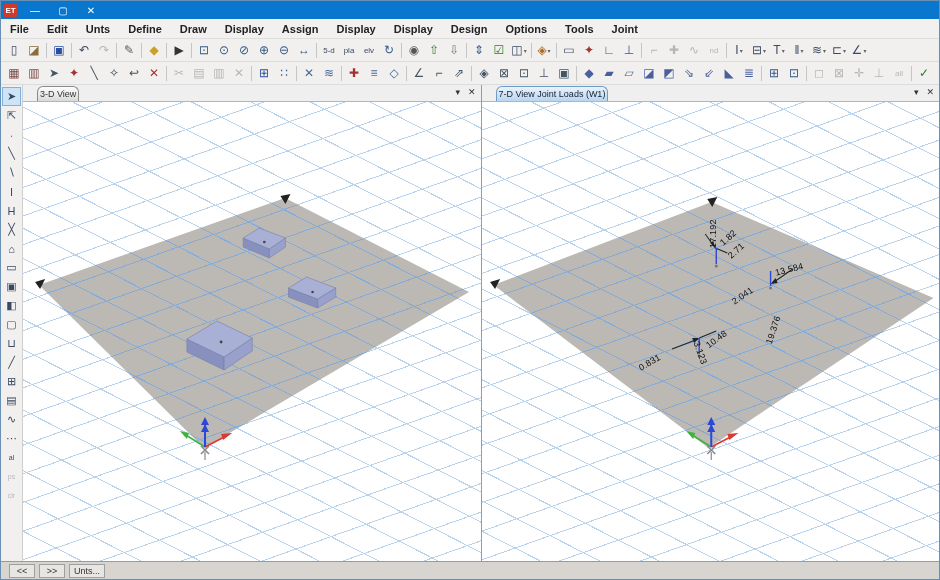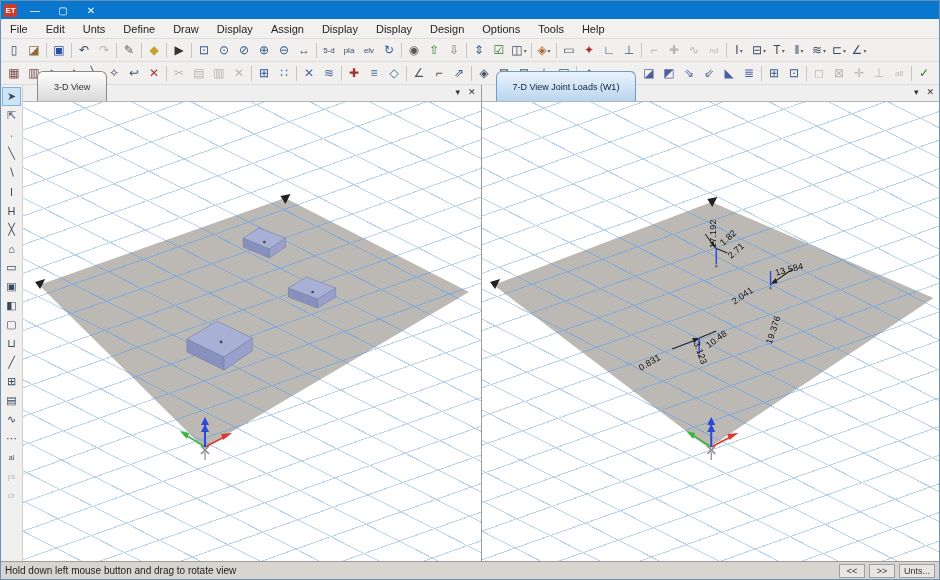--- a/index.html
+++ b/index.html
@@ -7,21 +7,21 @@
   body { font-family: "Liberation Sans", sans-serif; background:#fff; }
   .app { width: 940px; height: 580px; border:1px solid #6a8fb5; display:flex; flex-direction:column; overflow:hidden; background:#f1f0ee; }
 
   
   .titlebar { height:18px; background:var(--titlebar); color:#fff; display:flex; align-items:center; font-size:11px; padding-left:3px; flex:0 0 auto; }
   .logo { width:13px; height:13px; background:var(--logo_bg); color:#fff; font-size:8px; font-weight:bold; display:flex; align-items:center; justify-content:center; margin-right:4px; border-radius:1px; }
   .title-text { flex:1; white-space:nowrap; overflow:hidden; }
   .win-btn { width:28px; height:18px; display:flex; align-items:center; justify-content:center; font-size:10px; cursor:default; }
 
   
-  .menubar { height:20px; background:#f2f1f0; border-bottom:1px solid #ddd; display:flex; align-items:center; font-size:11px; color:#222; flex:0 0 auto; }
+  .menubar { height:20px; background:#f2f1f0; border-bottom:1px solid #ddd; display:flex; align-items:center; font-size:11px; color:#222; flex:0 0 auto;font-weight:bold; }
   .menu-item { padding:2px 9px; cursor:default; }
 
   
   .toolbar { height:23px; background:#f1f0ee; border-bottom:1px solid #dcdcdc; display:flex; align-items:center; padding-left:3px; flex:0 0 auto; overflow:hidden; }
   .tbtn { min-width:20px; height:20px; display:flex; align-items:center; justify-content:center; font-size:12px; color:#3b4a63; cursor:default; border:1px solid transparent; padding:0 1px; }
   .tbtn.txt { font-size:8px; letter-spacing:0; }
   .tbtn.disabled { opacity:.35; filter:grayscale(1); }
   .tbtn.dd::after { content:"▾"; font-size:6px; margin-left:1px; color:#666; }
   .tbtn.sep { min-width:1px; width:1px; height:15px; background:#c6c6c6; border:none; margin:0 2px; padding:0; }
 
@@ -30,21 +30,21 @@
   .left-tools { width:22px; background:#f1f0ee; border-right:1px solid #cfcfcf; display:flex; flex-direction:column; align-items:center; padding-top:2px; flex:0 0 auto; }
   .lbtn { width:19px; height:19px; display:flex; align-items:center; justify-content:center; font-size:11px; color:#3b4a63; cursor:default; border:1px solid transparent; }
   .lbtn.txt { font-size:7px; }
   .lbtn.disabled { opacity:.35; }
   .lbtn.selected { background:#cde4f7; border-color:#7fb2e0; }
 
   .workspace { flex:1; display:flex; min-width:0; }
   .panel { flex:1; display:flex; flex-direction:column; min-width:0; border-right:1px solid #9a9a9a; }
   .panel:last-child { border-right:none; }
   .tabbar { height:17px; background:#efefef; border-bottom:1px solid #b5b5b5; display:flex; align-items:flex-end; padding-left:14px; position:relative; flex:0 0 auto; }
-  .tab { height:30px; padding:0 16px; font-size:9px; color:#333; border:1px solid #8a8a8a; border-bottom:none; border-radius:6px 6px 0 0; background:linear-gradient(#fdfdfd,#d9d9d9); display:flex; align-items:center; cursor:default; }
+  .tab { height:15px; padding:0 2px; font-size:9px; color:#333; border:1px solid #8a8a8a; border-bottom:none; border-radius:6px 6px 0 0; background:linear-gradient(#fdfdfd,#d9d9d9); display:flex; align-items:center; cursor:default; }
   .tab.active { background:linear-gradient(#eaf3fc,#b9d5ef); border-color:#6f9cc6; color:#123; }
   .tabctrl { position:absolute; right:5px; top:2px; display:flex; gap:8px; font-size:9px; color:#333; }
   .tabctrl span { cursor:default; }
 
   .view { flex:1; position:relative; overflow:hidden; background:#fff; }
   .gridA,.gridB { position:absolute; inset:0; pointer-events:none; }
   .gridA { background:repeating-linear-gradient(160.5deg, transparent 0 26px, var(--grid_light) 26px 27px); }
   .gridB { background:repeating-linear-gradient(27deg, transparent 0 26px, var(--grid_light) 26px 27px); }
   .slab { position:absolute; inset:0; pointer-events:none;
     background:
@@ -90,21 +90,21 @@
       <span class="menu-item"><span>Unts</span></span>
       <span class="menu-item"><span>Define</span></span>
       <span class="menu-item"><span>Draw</span></span>
       <span class="menu-item"><span>Display</span></span>
       <span class="menu-item"><span>Assign</span></span>
       <span class="menu-item"><span>Display</span></span>
       <span class="menu-item"><span>Display</span></span>
       <span class="menu-item"><span>Design</span></span>
       <span class="menu-item"><span>Options</span></span>
       <span class="menu-item"><span>Tools</span></span>
-      <span class="menu-item"><span>Help</span></span>
+      <span class="menu-item"><span>Joint</span></span>
     </div>
 
   <div class="toolbar">
 
   <span class="tbtn">
         <span>▯</span>
       </span>
       <span class="tbtn" style="color: rgb(138, 109, 59);">
         <span>◪</span>
       </span>
@@ -574,19 +574,18 @@
           <span class="anno a7">0.831</span>
           <span class="anno a8">10.48</span>
           <span class="anno a9">3.123</span>
         </div>
       </div>
 
     </div>
   </div>
 
   <div class="statusbar">
-    <span class="status-msg">Hold down left mouse button and drag to rotate view</span>
     <span class="sbtn">&lt;&lt;</span>
     <span class="sbtn">&gt;&gt;</span>
     <span class="sbtn">Unts...</span>
   </div>
 
 </div>
 
 </body></html>

